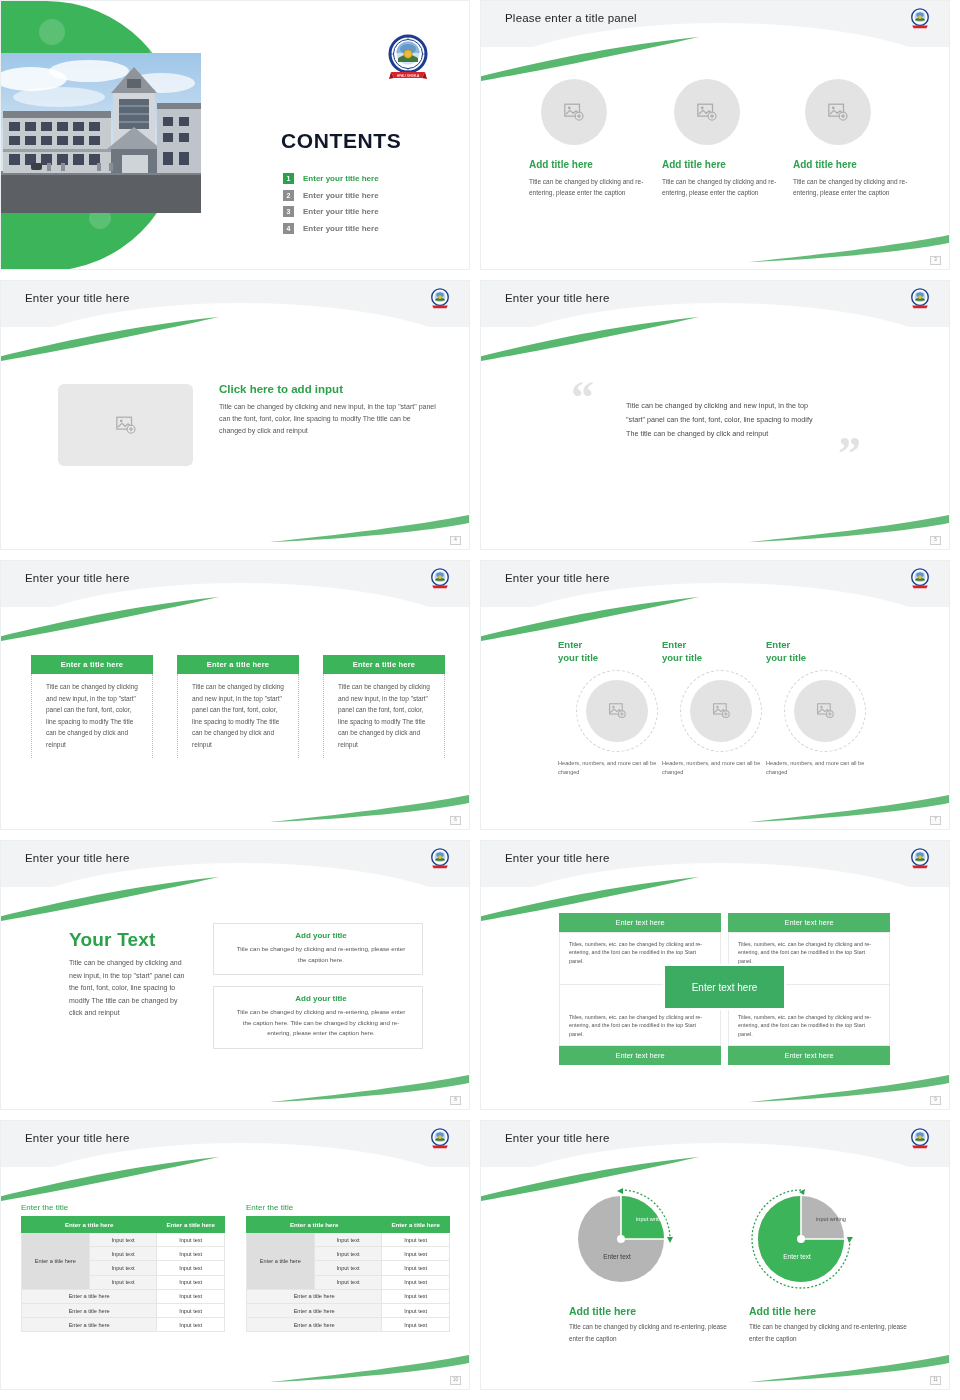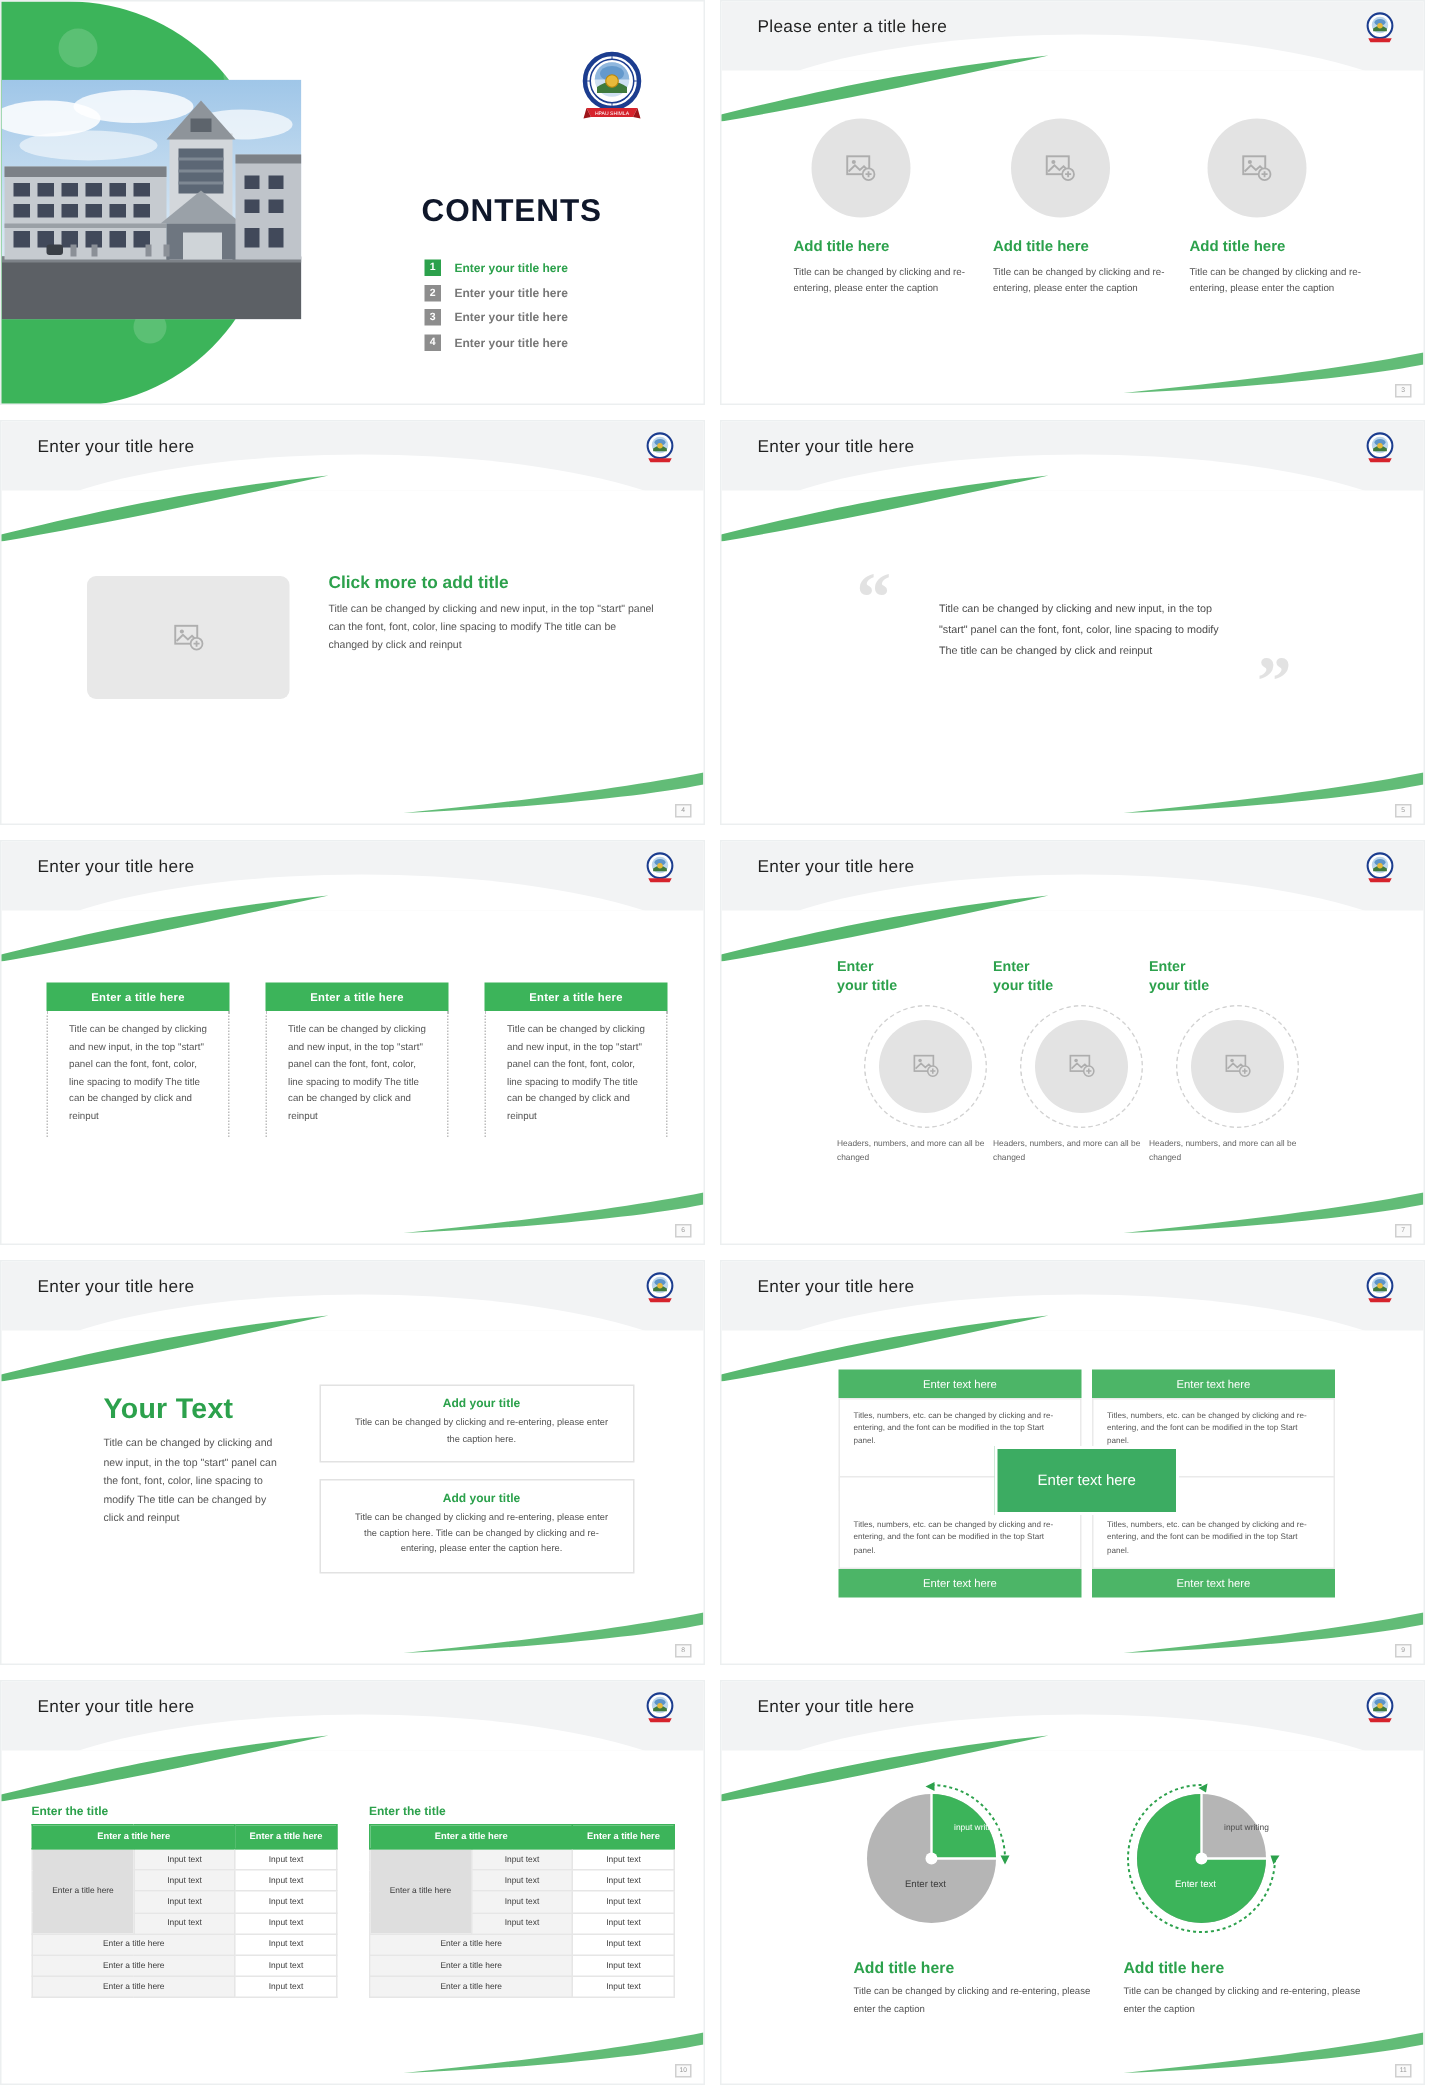--- a/index.html
+++ b/index.html
@@ -160,21 +160,21 @@
   }
   .s8-cell { border: 1px solid #eaeaea; background: #fff; }
   .s8-txt { color: #555; font-size: 5.4px; line-height: 1.55; padding: 7px 9px; }
   .s8-center {
     position: absolute; background: #3cac62; color: #fff;
     display: flex; align-items: center; justify-content: center;
     font-size: 10px; border: 2px solid #fff;
   }
 
   
-  .tbl-title { color: #2ca14c; font-size: 8px; font-weight: bold; margin-bottom: 4px; }
+  .tbl-title { color: #2ca14c; font-size: 8px; font-weight: normal; margin-bottom: 4px; }
   table.t { border-collapse: collapse; width: 204px; table-layout: fixed; }
   table.t th {
     background: #3cb45a; color: #fff; font-size: 6.2px; font-weight: bold;
     padding: 4px 0; border: 1px solid #3cb45a; text-align: center;
   }
   table.t td {
     font-size: 5.6px; color: #3c3c3c; text-align: center;
     padding: 3.6px 0; border: 1px solid #e6e6e6; background: #fff;
   }
   table.t td.shade { background: #dedede; }
@@ -318,21 +318,21 @@
     </div>
   </div>
 
   <div class="slide">
     <div class="hdr">
         <div class="hdr-curve"></div>
       </div>
     <svg class="hdr-swoosh" viewBox="0 0 300 60">
         <path d="M0 58 C60 44 130 26 230 16 C150 34 70 50 12 60 Z" fill="#46b05f" opacity=".9"></path>
       </svg>
-    <div class="slide-title">Please enter a title here</div>
+    <div class="slide-title">Please enter a title panel</div>
     <div class="logo">
       <svg width="22" height="22" viewBox="0 0 42 48">
           <circle cx="21" cy="20" r="18" fill="#fff" stroke="#1c3d8f" stroke-width="3"></circle>
           <circle cx="21" cy="19" r="12" fill="#bcd5ec"></circle>
           <ellipse cx="21" cy="15" rx="8" ry="5" fill="#5d94c9"></ellipse>
           <path d="M11 24 q10 -7 20 0 v4 h-20 z" fill="#3f7a3c"></path>
           <circle cx="21" cy="20" r="4" fill="#e8b93a"></circle>
           <path d="M4 38 h34 l-3 6 h-28 z" fill="#d6232c"></path>
         </svg>
     </div>
@@ -407,21 +407,21 @@
     <div class="ph-rect s3-img">
       <svg class="img-icon" width="22" height="22" viewBox="0 0 24 24">
           <rect x="2" y="3.5" width="16" height="13" fill="none" stroke="#8d8d8d" stroke-width="1.4"></rect>
           <circle cx="6.8" cy="7.6" r="1.5" fill="#8d8d8d"></circle>
           <path d="M3 14.5 l4.6-4.4 3.6 3.3 3-2.6 3.8 3.7" fill="none" stroke="#8d8d8d" stroke-width="1.4"></path>
           <circle cx="17.5" cy="16.5" r="4.3" fill="#e8e8e8" stroke="#8d8d8d" stroke-width="1.3"></circle>
           <path d="M17.5 14.3 v4.4 M15.3 16.5 h4.4" stroke="#8d8d8d" stroke-width="1.3"></path>
         </svg>
     </div>
     <div class="s3-txt">
-      <div class="s3-h">Click more to add title</div>
+      <div class="s3-h">Click here to add input</div>
       <div class="s3-p">Title can be changed by clicking and new input, in the top "start" panel can the font, font, color, line spacing to modify The title can be changed by click and reinput</div>
     </div>
 
     <svg class="botswoosh" viewBox="0 0 200 34">
         <path d="M200 6 C150 16 70 26 0 33 C80 30 160 22 200 14 Z" fill="#46b05f" opacity=".85"></path>
       </svg>
     <div class="pagebadge">4</div>
   </div>
 
   <div class="slide">

